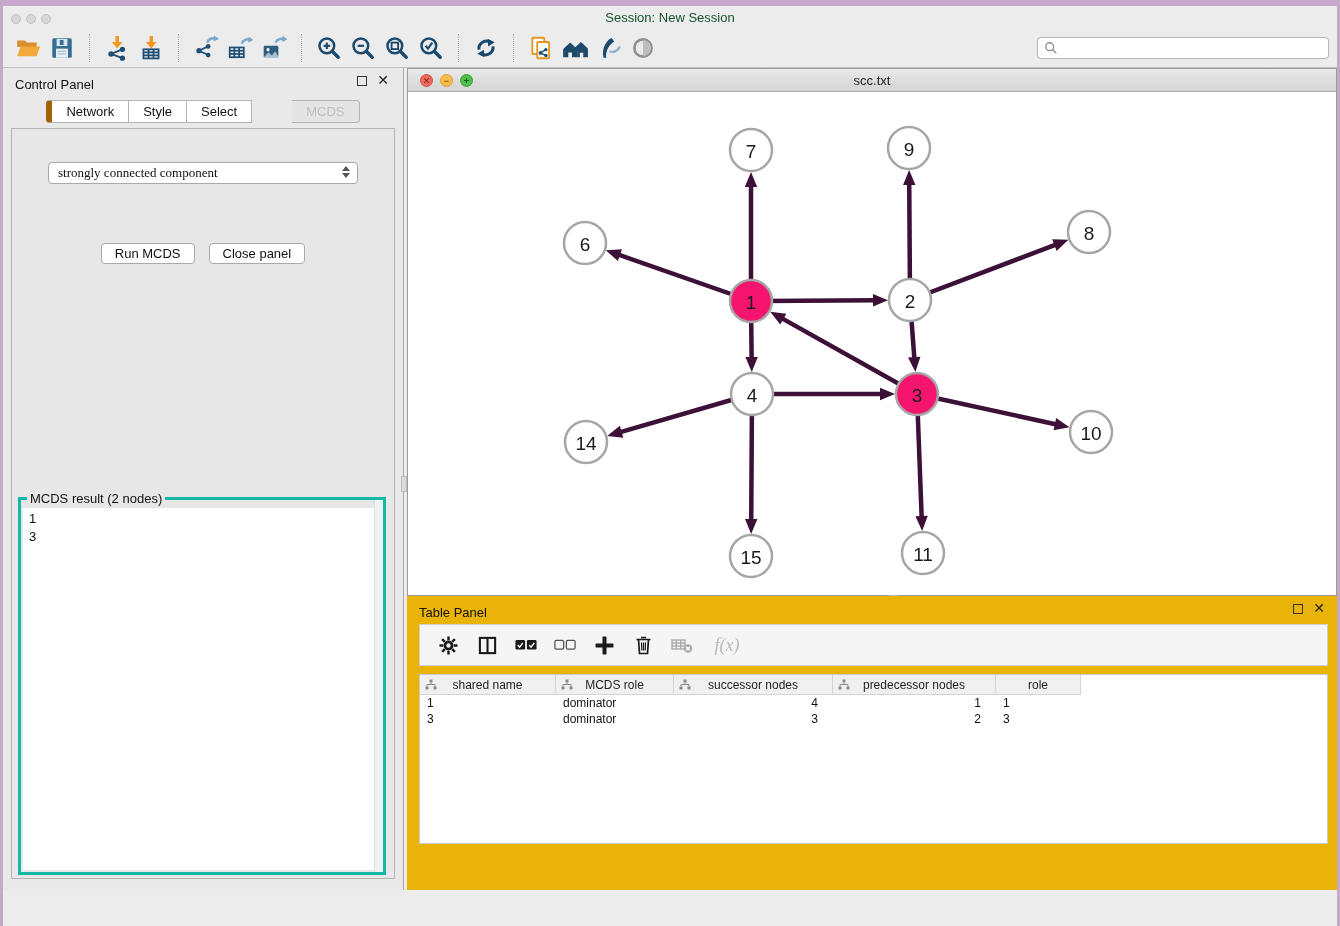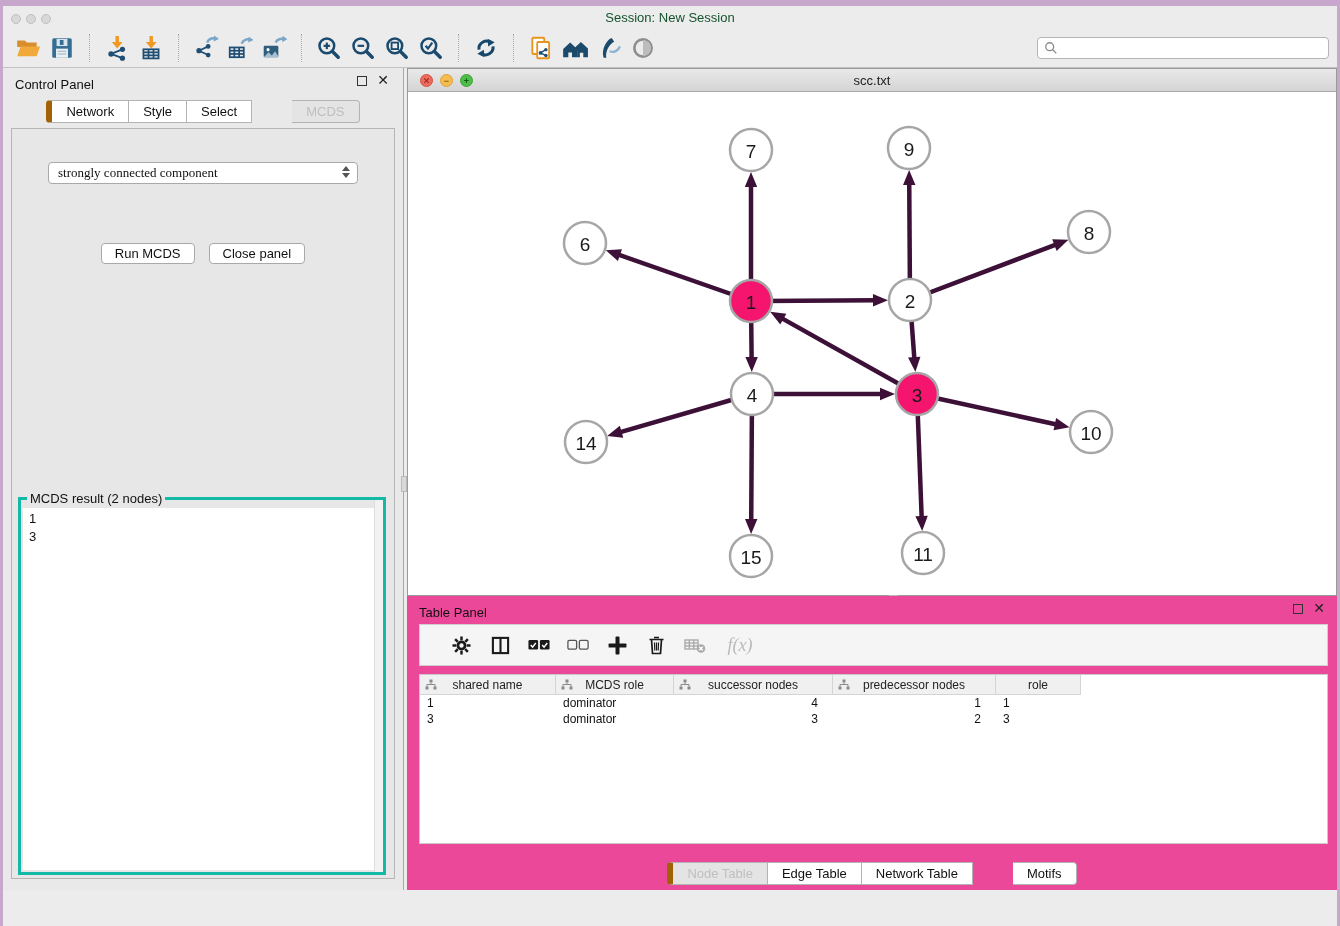--- a/index.html
+++ b/index.html
@@ -47,22 +47,22 @@
   
   #net-frame { position:absolute; left:404px; right:0; top:62px; height:528px; border:1px solid #9a9a9a; background:#fff; }
   #net-titlebar { position:absolute; left:0; right:0; top:0; height:23px; background:linear-gradient(#e9e9e9,#d4d4d4); border-bottom:1px solid #aaa; }
   .mac-light { position:absolute; top:5px; width:13px; height:13px; border-radius:50%; font-size:9px; line-height:12px; text-align:center; font-weight:bold; }
   #net-title { position:absolute; left:0; right:0; top:0; line-height:23px; text-align:center; font-size:13px; color:#222; }
   #graph-svg { position:absolute; left:0; top:23px; }
   #vdiv-grip { position:absolute; left:398px; top:470px; width:6px; height:16px; background:#d9d9d9; border:1px solid #bbb; }
   #hdiv-grip { position:absolute; left:886px; top:589px; width:9px; height:6px; background:#d9d9d9; border:1px solid #bbb; }
 
   
-  #table-panel { position:absolute; left:404px; right:0; top:590px; bottom:36px; background:#ec4899; }
-  #tp-toolbar { position:absolute; left:12px; right:9px; top:28px; height:42px; background:#f5f5f5; border:1px solid #cfcfcf; display:flex; align-items:center; gap:17px; padding-left:30px; }
+  #table-panel { position:absolute; left:404px; right:0; top:590px; bottom:36px; background:#eab308; }
+  #tp-toolbar { position:absolute; left:12px; right:9px; top:28px; height:42px; background:#f5f5f5; border:1px solid #cfcfcf; display:flex; align-items:center; gap:17px; padding-left:17px; }
   .tico { width:22px; height:22px; display:flex; align-items:center; justify-content:center; }
   #fx-label { font-family:"Liberation Serif","DejaVu Serif",serif; font-style:italic; font-size:18px; color:#b9b9b9; }
   #tbl { position:absolute; left:12px; right:9px; top:78px; bottom:46px; background:#fff; border:1px solid #c9c9c9; overflow:hidden; }
   #thead-row { display:flex; height:20px; }
   .th { background:#f0f0f0; border-right:1px solid #d4d4d4; border-bottom:1px solid #d4d4d4; font-size:12px; color:#222; display:flex; align-items:center; justify-content:center; position:relative; flex:none; }
   .th .tree-ico { position:absolute; left:5px; top:4px; }
   .tr { display:flex; height:16px; }
   .td { font-size:12px; color:#111; flex:none; line-height:16px; }
   .td.al { padding-left:7px; text-align:left; }
   .td.ar { padding-right:15px; text-align:right; }
@@ -509,23 +509,17 @@
             <div class="tr">
               <div class="td al" style="width: 136px;">3</div>
               <div class="td al" style="width: 118px;">dominator</div>
               <div class="td ar" style="width: 159px;">3</div>
               <div class="td ar" style="width: 163px;">2</div>
               <div class="td al" style="width: 85px;">3</div>
             </div>
           </div>
     </div>
 
-    <div id="table-tabs" class="seg-tabs">
-          <div class="seg-tab active">Node Table</div>
-          <div class="seg-tab">Edge Table</div>
-          <div class="seg-tab">Network Table</div>
-          <div class="seg-tab">Motifs</div>
-        </div>
   </div>
 
 
 </div>
 </div>
 
 </body></html>

